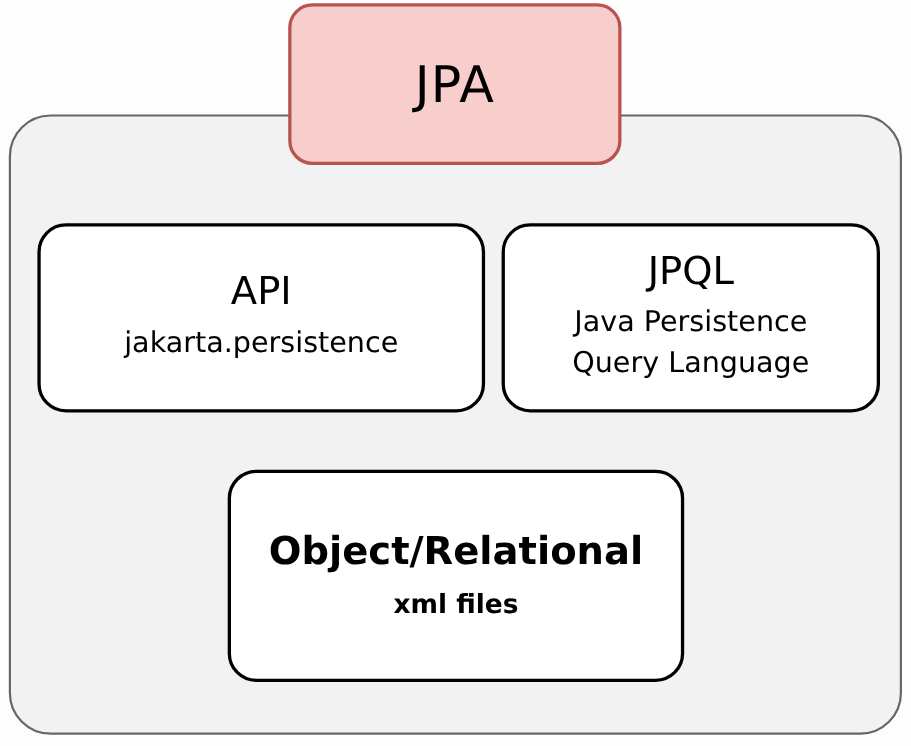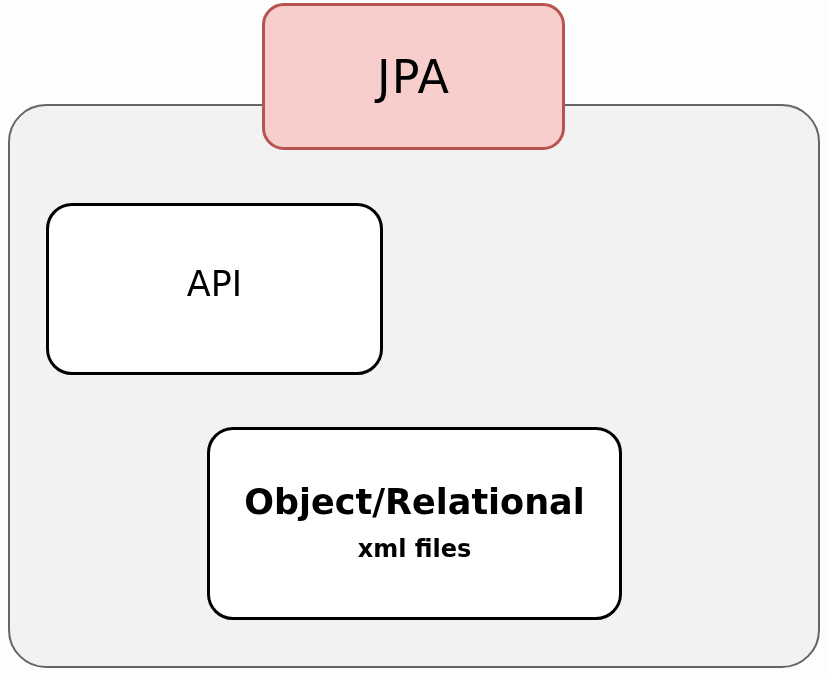--- a/index.html
+++ b/index.html
@@ -67,21 +67,21 @@
     border: 3px solid #000000;
     border-radius: 26px;
     display: flex;
     flex-direction: column;
     align-items: center;
     justify-content: center;
     text-align: center;
     color: #000000;
   }
 
-  .box-api   { left: 46px;  top: 203px; width: 337px; height: 172px; }
+  .box-api   { left: 34px;  top: 203px; width: 407px; height: 172px; }
   .box-jpql  { left: 456px; top: 203px; width: 344px; height: 172px; }
   .box-meta  { left: 207px; top: 427px; width: 415px; height: 193px; font-weight: bold; }
 
   .box-title {
     font-size: 35px;
     line-height: 1.05;
     margin-bottom: 10px;
   }
   .box-title-wrap {
     font-size: 35px;
@@ -104,21 +104,27 @@
 <div id="diagram-canvas">
 
   <div class="outer-panel"></div>
 
   <div class="jpa-chip">
     <span class="chip-label">JPA</span>
   </div>
 
   <div class="inner-box box-api">
     <div class="box-title">API</div>
+    <div class="box-line">jakarta.persistence</div>
   </div>
 
+  <div class="inner-box box-jpql">
+    <div class="box-title">JPQL</div>
+    <div class="box-line">Java Persistence</div>
+    <div class="box-line">Query Language</div>
+  </div>
 
   <div class="inner-box box-meta">
     <div class="box-title-wrap">Object/Relational</div>
     <div class="box-sub">xml files</div>
   </div>
 
 </div>
 
 </body></html>

